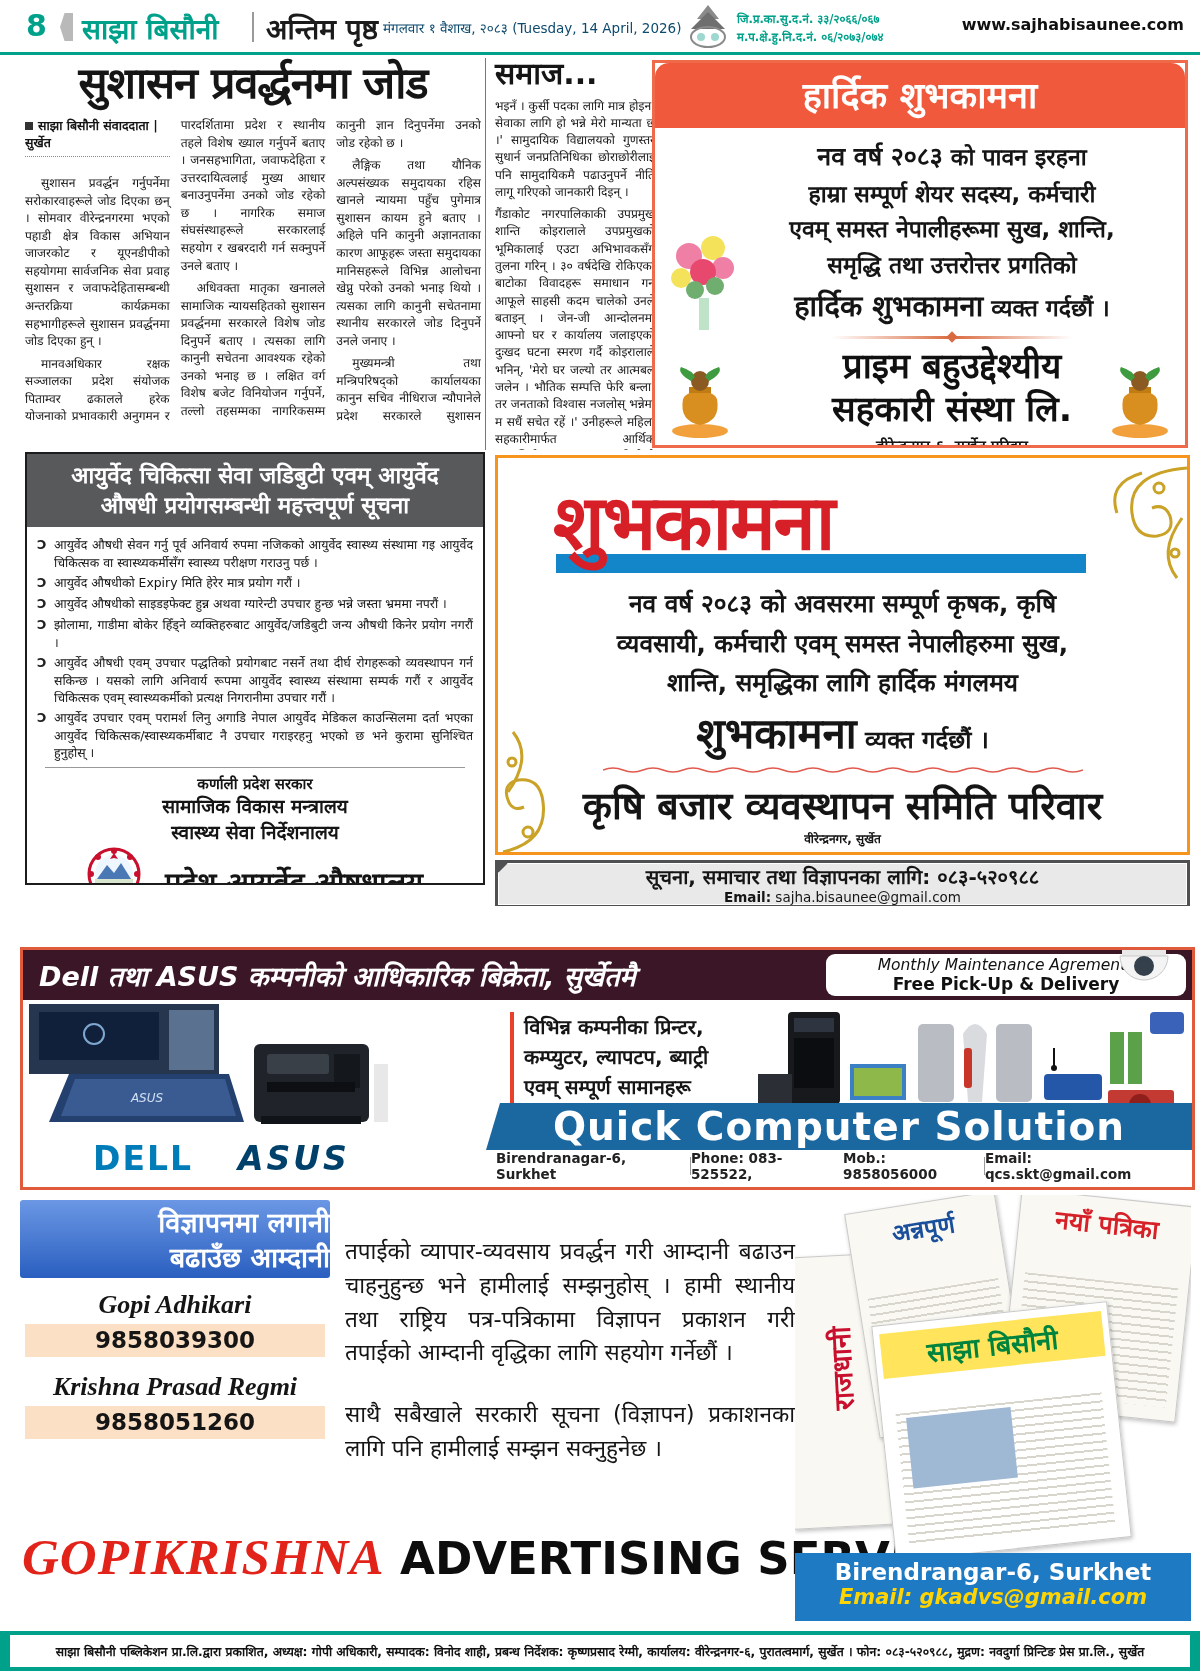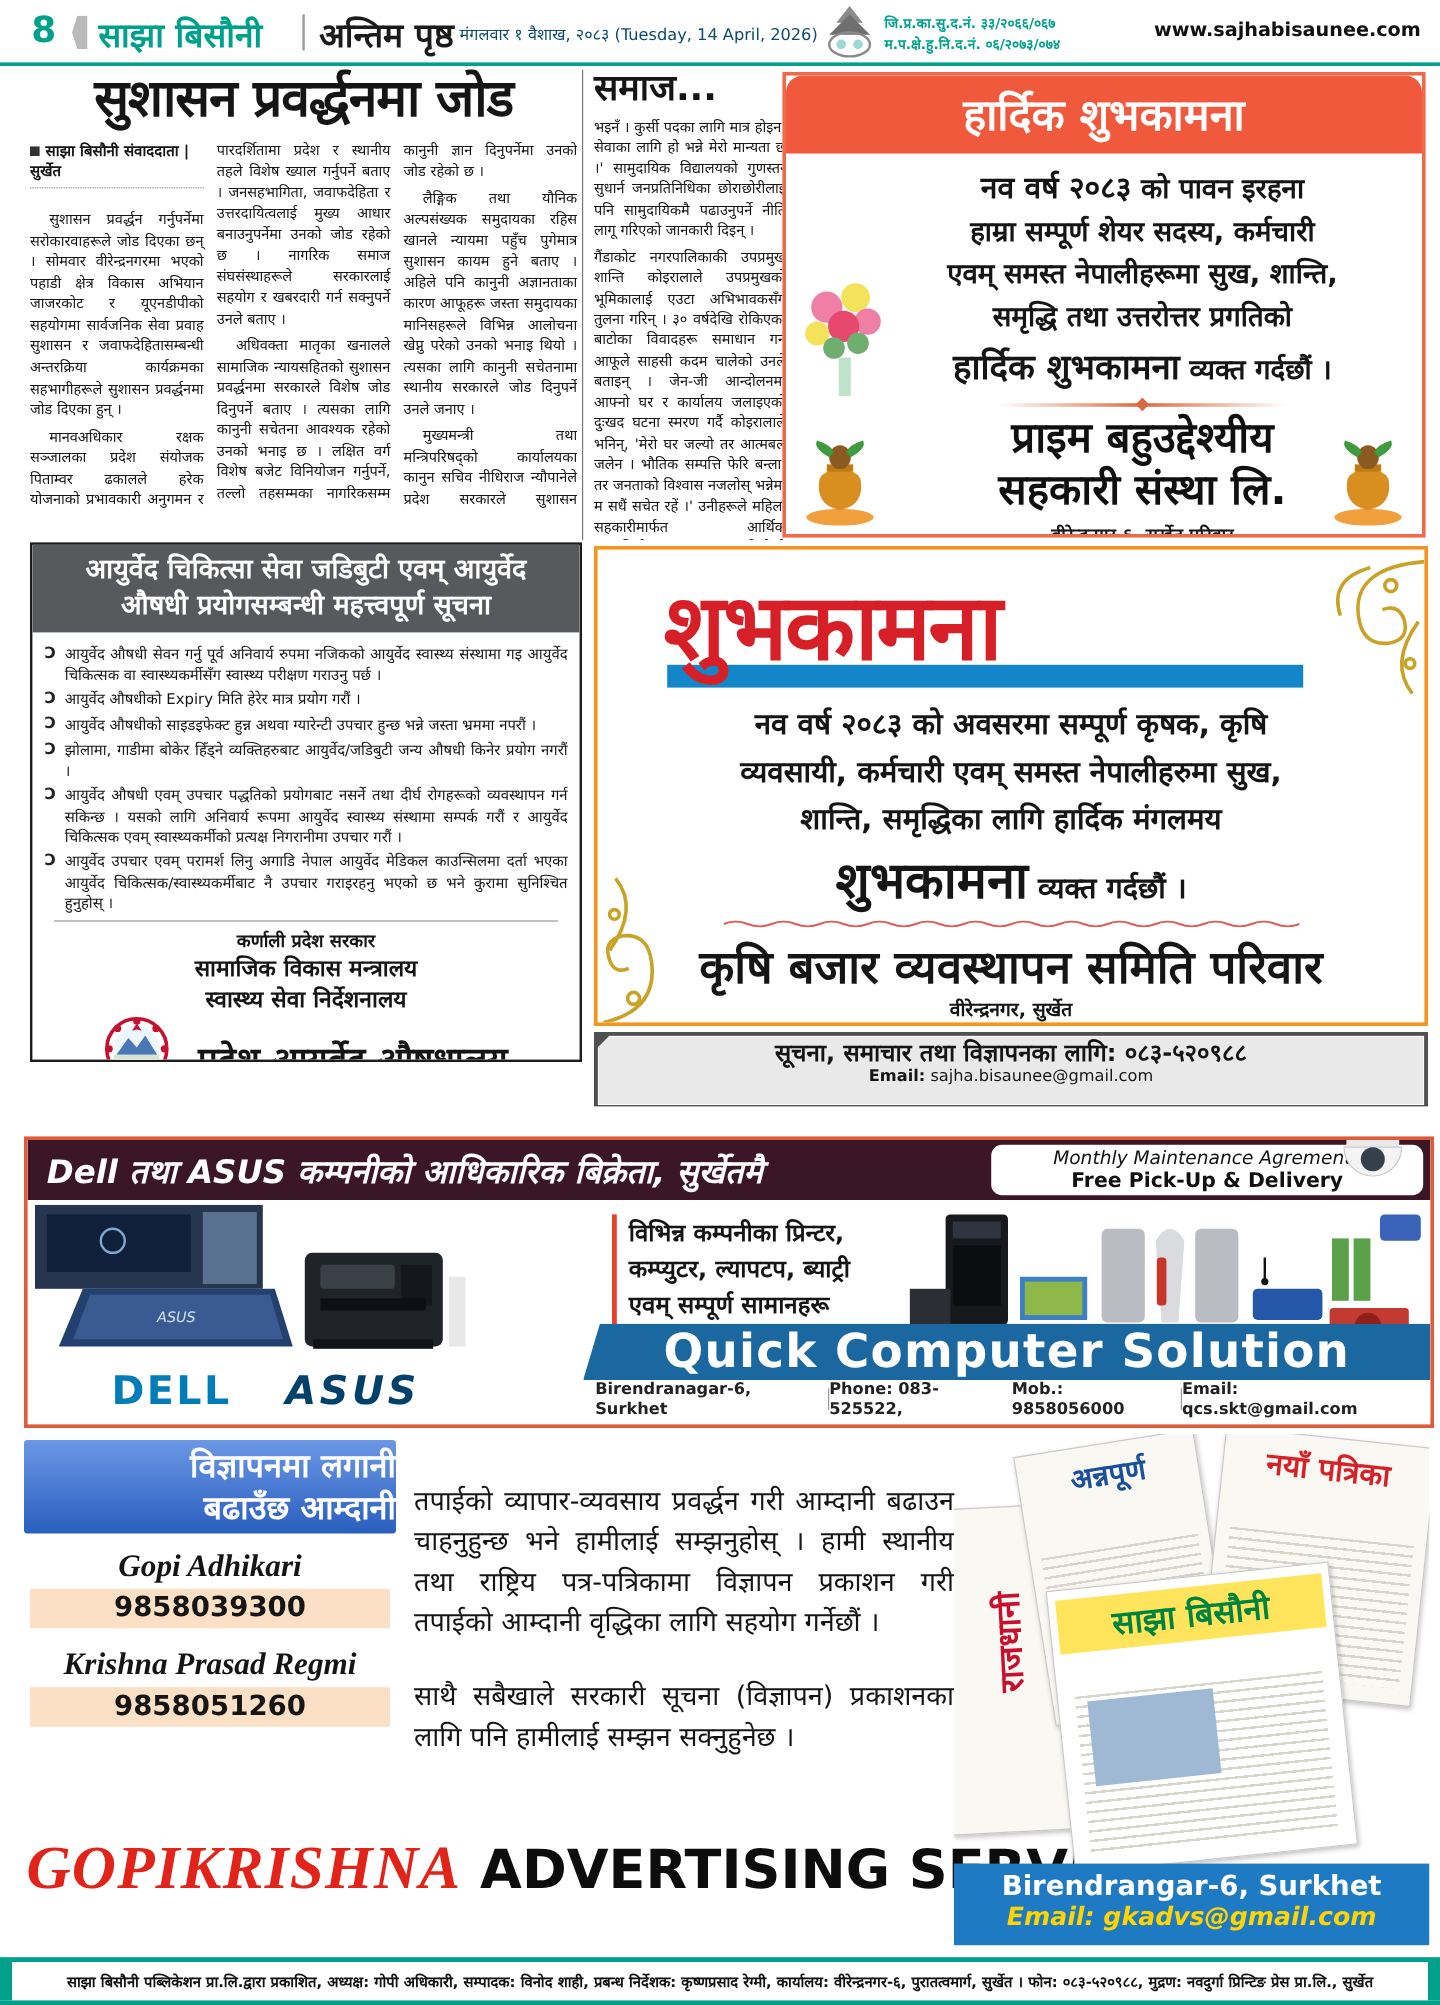--- a/index.html
+++ b/index.html
@@ -66,25 +66,25 @@
   
   .krishi-ad{left:495px;top:455px;width:695px;height:400px;border:3.5px solid #f7941d;box-sizing:border-box;background:#fff;overflow:hidden;position:absolute;}
   .krishi-title{position:absolute;left:55px;top:10px;font-size:76px;font-weight:800;color:#d61f26;z-index:2;letter-spacing:-2px;}
   .krishi-bluebar{position:absolute;left:58px;top:96px;width:530px;height:19px;background:#1286c8;z-index:1;}
   .krishi-body{position:absolute;left:0;top:126px;width:100%;text-align:center;z-index:2;}
   .krishi-line{font-size:24.5px;font-weight:600;line-height:1.62;}
   .krishi-line b{font-weight:800;}
   .krishi-emph{font-size:42px;font-weight:800;}
   .krishi-emph-rest{font-size:24px;font-weight:600;}
   .krishi-org{font-size:38px;font-weight:800;margin-top:4px;}
-  .krishi-loc{font-size:16px;font-weight:bold;}
+  .krishi-loc{font-size:12px;font-weight:bold;}
   .zigzag{margin:6px auto 2px;display:block;}
 
   
-  .contact-bar{left:495px;top:860px;width:695px;height:62px;background:#4f5052;padding:3px;box-sizing:border-box;}
+  .contact-bar{left:495px;top:860px;width:695px;height:46px;background:#4f5052;padding:3px;box-sizing:border-box;}
   .contact-inner{background:#e9e9e9;height:100%;text-align:center;border:1px solid #fff;
     clip-path:polygon(10px 0,100% 0,100% 100%,0 100%,0 10px);}
   .contact-l1{font-size:20px;font-weight:bold;line-height:1.2;padding-top:1px;}
   .contact-l2{font-size:13.5px;}
   .contact-l2 b{font-weight:bold;}
 
   
   .comp-ad{left:20px;top:947px;width:1175px;height:243px;border:3px solid #e05a3c;box-sizing:border-box;background:#fff;position:absolute;overflow:hidden;}
   .comp-head{position:relative;height:50px;background:#3a1626;color:#fff;display:flex;align-items:center;}
   .comp-head-text{font-size:27px;font-weight:bold;padding-left:16px;font-style:italic;}

